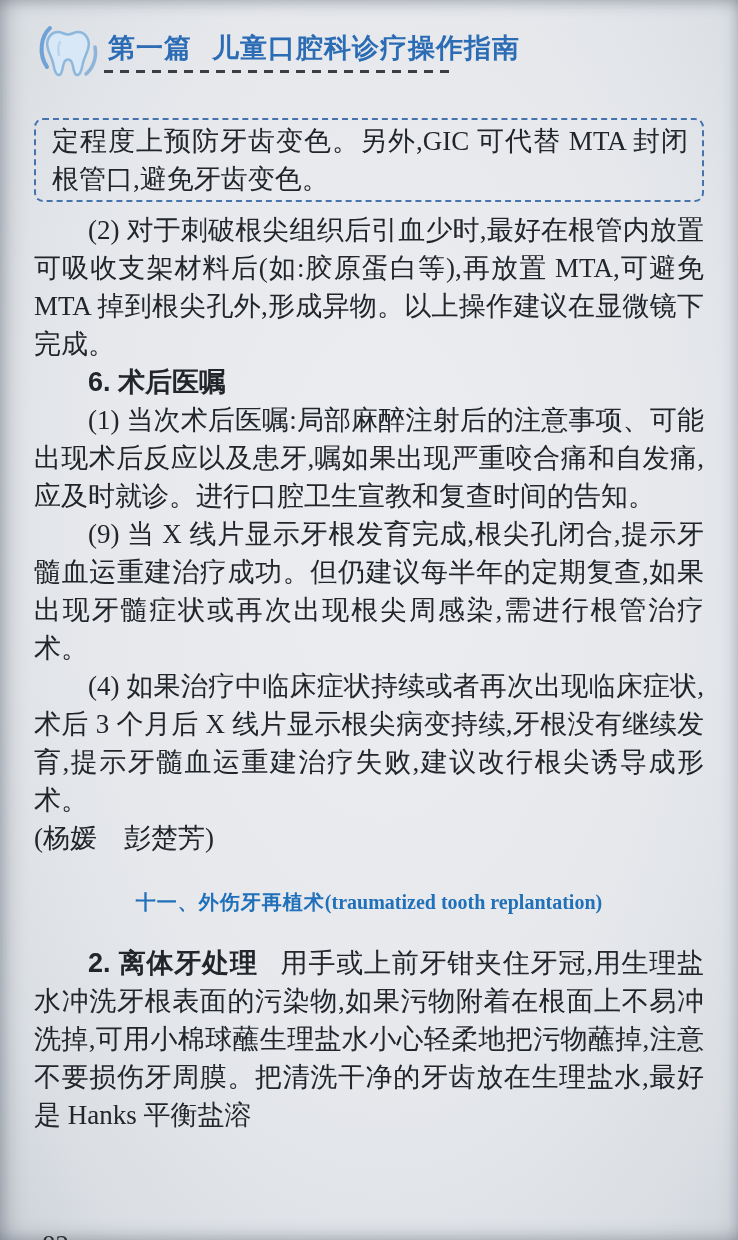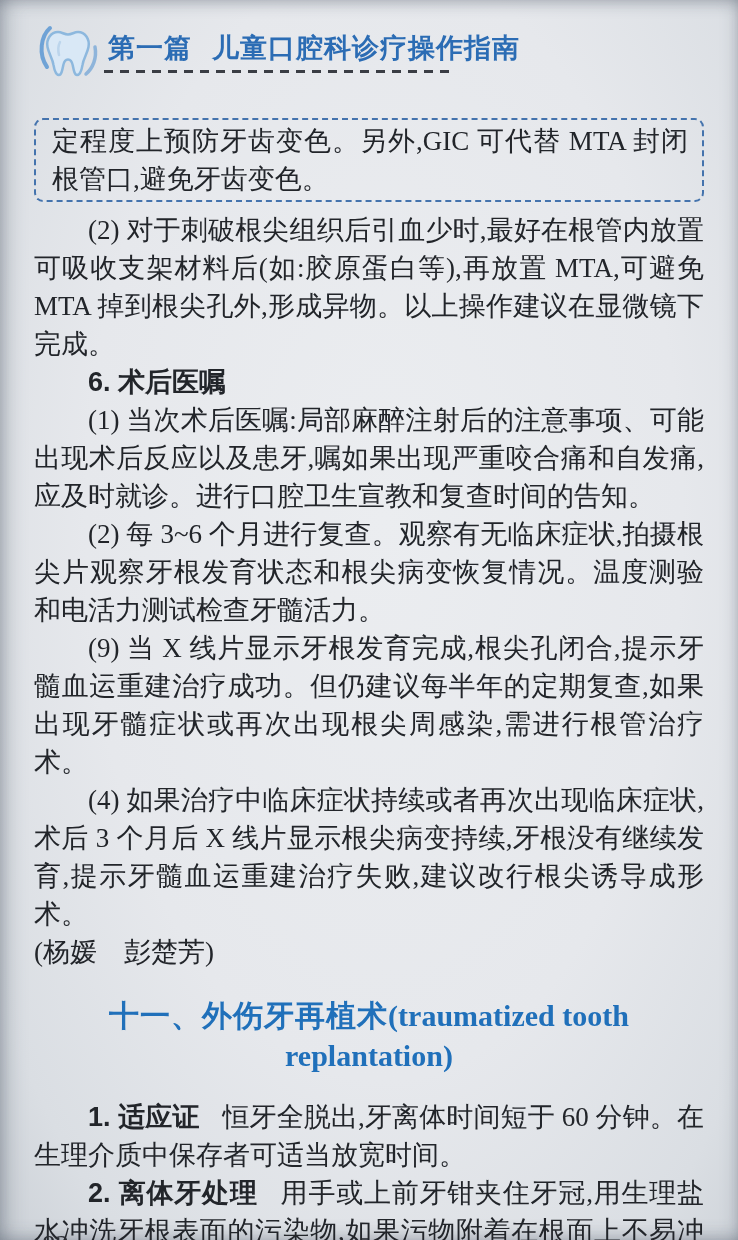--- a/index.html
+++ b/index.html
@@ -47,21 +47,21 @@
 
   .callout{
     border:2px dashed #4473ad;border-radius:9px;
     padding:2px 14px 2px 16px;margin:8px 0 9px 0;
   }
 
   .authors{text-align:left;padding-right:28px;}
 
   .section-h{
     margin:25px 0 22px 0;text-align:center;
-    font-size:30px;line-height:40px;font-weight:bold;color:#2070ba;
+    font-size:20px;line-height:40px;font-weight:bold;color:#2070ba;
     text-indent:0;
   }
   .section-h .cn{font-family:"Liberation Sans","DejaVu Sans",sans-serif;letter-spacing:1px;}
   .section-h .en{font-family:"Liberation Serif","DejaVu Serif",serif;}
 
   .pageno{
     position:absolute;left:42px;top:1214px;
     font-size:27px;color:#2a2d33;margin-top:16px;
   }
 </style>
@@ -92,33 +92,29 @@
 
     <div class="callout">
       <p>定程度上预防牙齿变色。另外,GIC 可代替 MTA 封闭根管口,避免牙齿变色。</p>
     </div>
 
     <p class="indent">(2) 对于刺破根尖组织后引血少时,最好在根管内放置可吸收支架材料后(如:胶原蛋白等),再放置 MTA,可避免 MTA 掉到根尖孔外,形成异物。以上操作建议在显微镜下完成。</p>
 
     <p class="indent hei">6. 术后医嘱</p>
 
     <p class="indent">(1) 当次术后医嘱:局部麻醉注射后的注意事项、可能出现术后反应以及患牙,嘱如果出现严重咬合痛和自发痛,应及时就诊。进行口腔卫生宣教和复查时间的告知。</p>
-    <p class="indent">(2) 每 3~6 个月进行复查。观察有无临床症状,拍摄根尖片观察牙根发育状态和根尖病变恢复情况。温度测验和电活力测试检查牙髓活力。</p>
     <p class="indent">(9) 当 X 线片显示牙根发育完成,根尖孔闭合,提示牙髓血运重建治疗成功。但仍建议每半年的定期复查,如果出现牙髓症状或再次出现根尖周感染,需进行根管治疗术。</p>
     <p class="indent">(4) 如果治疗中临床症状持续或者再次出现临床症状,术后 3 个月后 X 线片显示根尖病变持续,牙根没有继续发育,提示牙髓血运重建治疗失败,建议改行根尖诱导成形术。</p>
 
     <p class="authors">(杨媛　彭楚芳)</p>
 
     <h2 class="section-h">
       <span class="cn">十一、外伤牙再植术</span><span class="en">(traumatized tooth replantation)</span>
     </h2>
 
-    <p class="indent">
-      <span class="hei lead-gap">1. 适应证</span><span>恒牙全脱出,牙离体时间短于 60 分钟。在生理介质中保存者可适当放宽时间。</span>
-    </p>
 
     <p class="indent">
       <span class="hei lead-gap">2. 离体牙处理</span><span>用手或上前牙钳夹住牙冠,用生理盐水冲洗牙根表面的污染物,如果污物附着在根面上不易冲洗掉,可用小棉球蘸生理盐水小心轻柔地把污物蘸掉,注意不要损伤牙周膜。把清洗干净的牙齿放在生理盐水,最好是 Hanks 平衡盐溶</span>
     </p>
 
   </div>
 
   <div class="pageno">82</div>
 
 </div>

